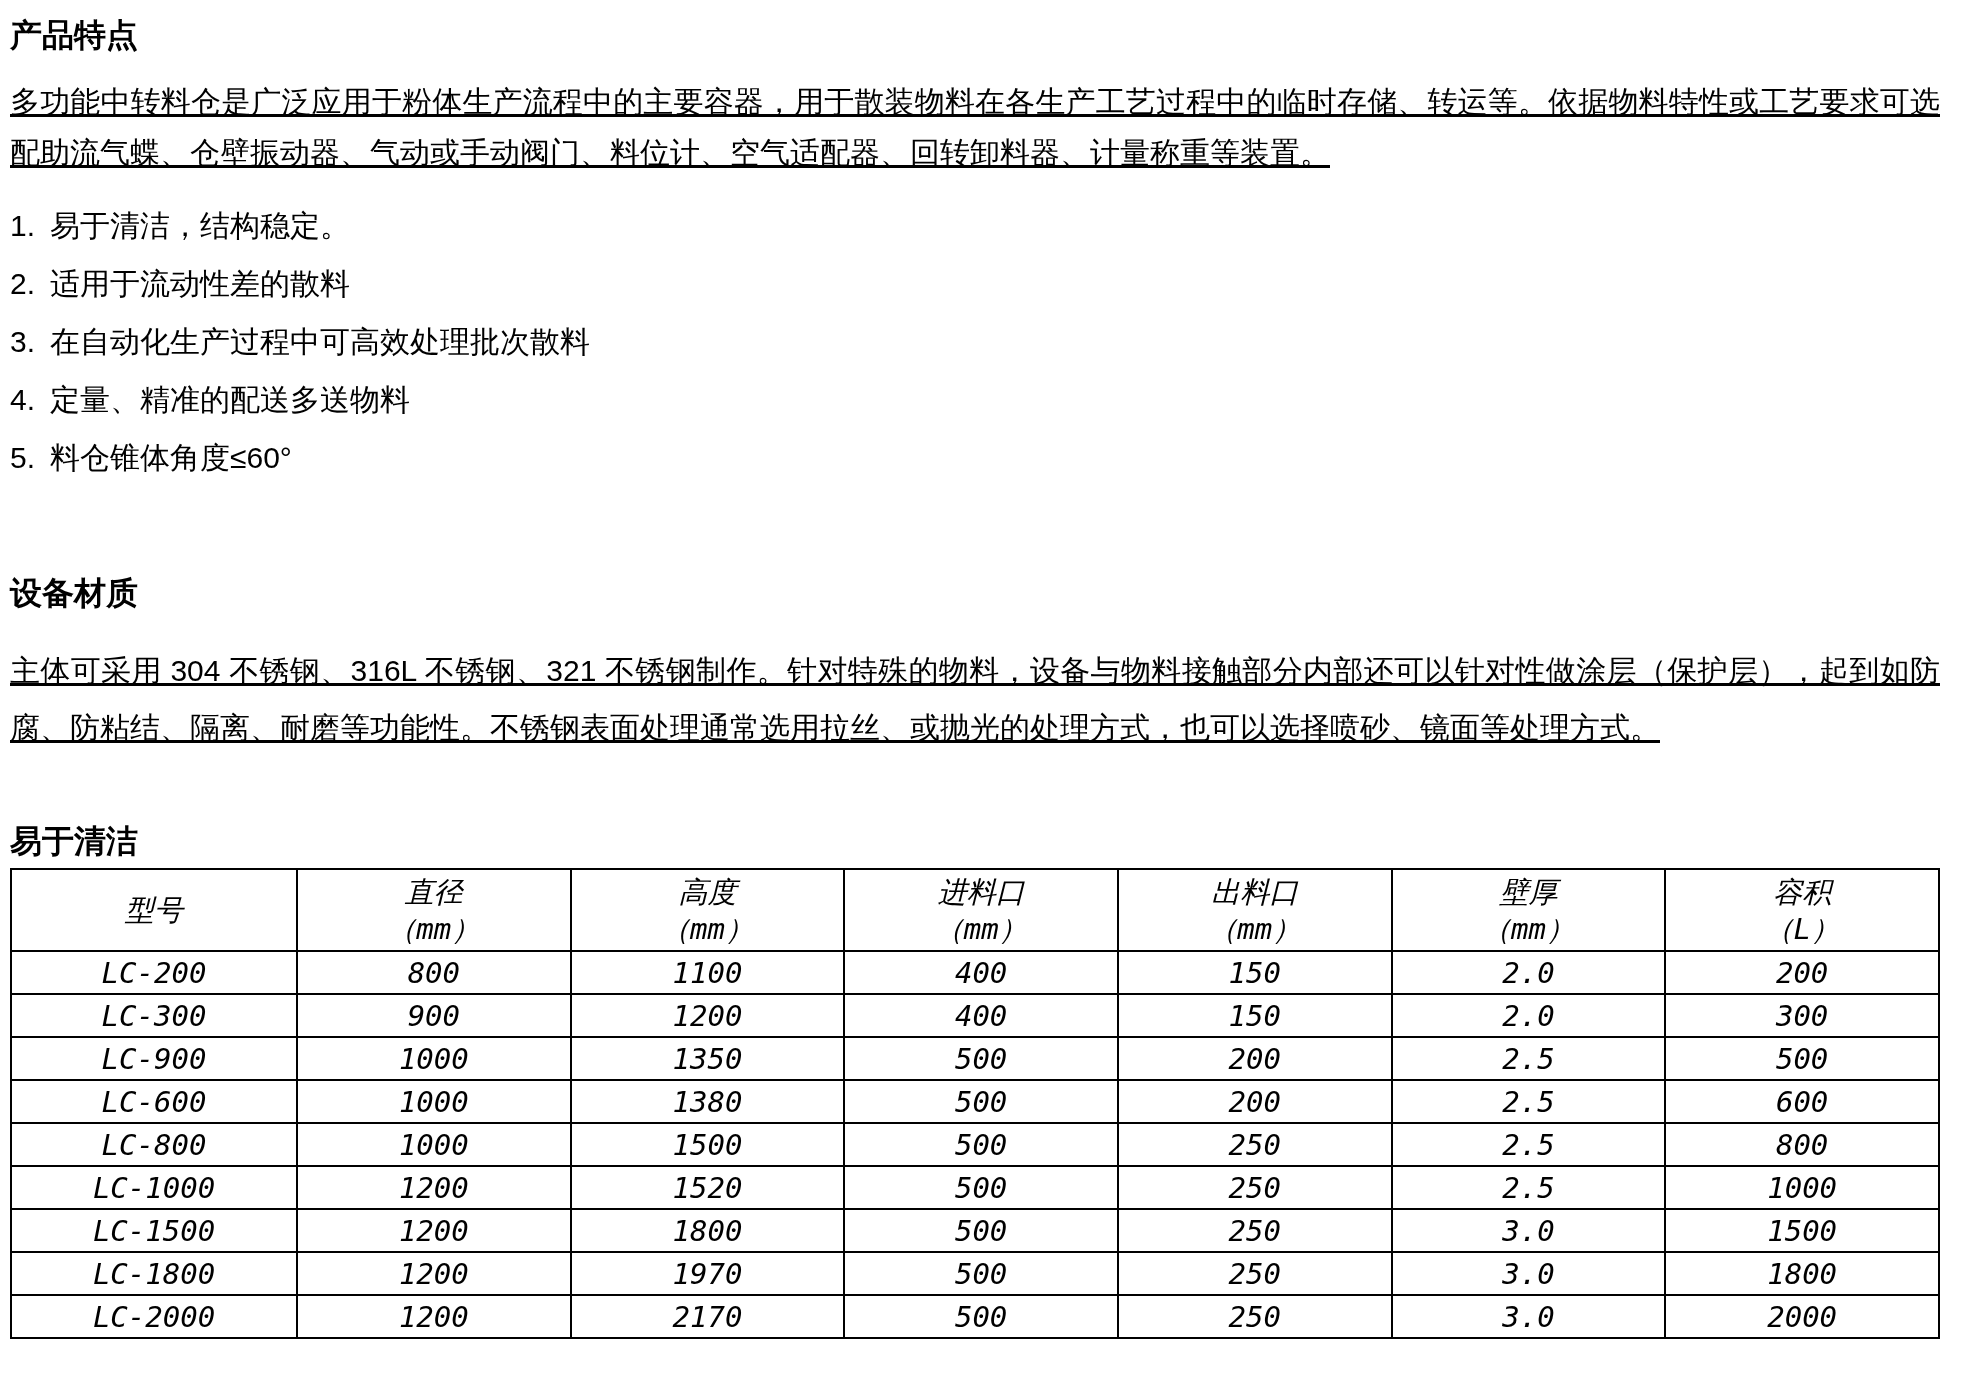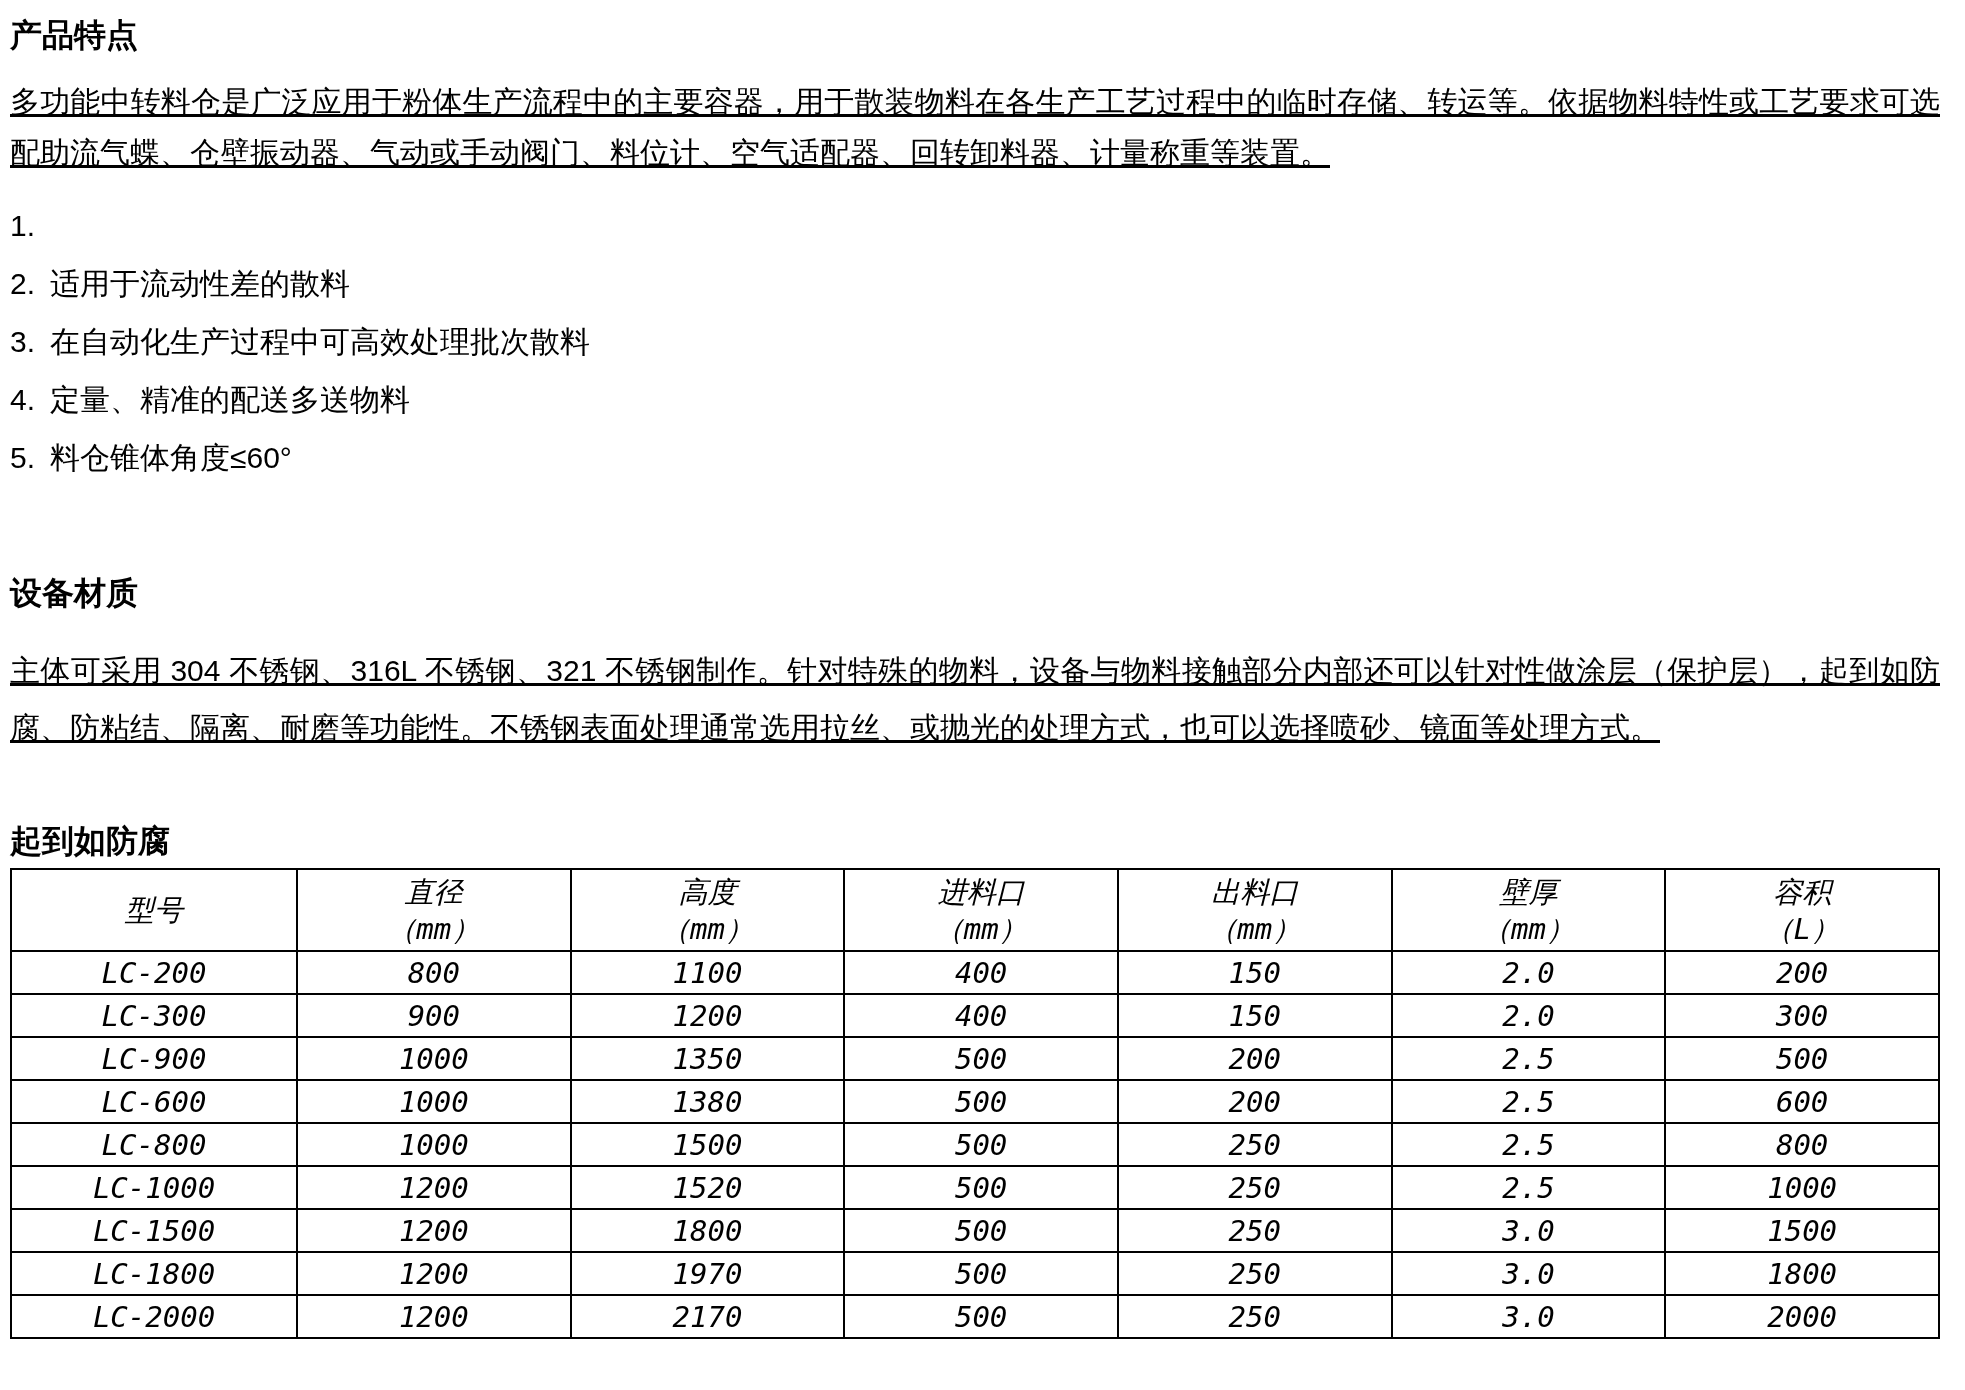--- a/index.html
+++ b/index.html
@@ -87,20 +87,21 @@
 
 <div class="page">
 
   <h2 class="section-heading">产品特点</h2>
 
   <p class="body-para">多功能中转料仓是广泛应用于粉体生产流程中的主要容器，用于散装物料在各生产工艺过程中的临时存储、转运等。依据物料特性或工艺要求可选配助流气蝶、仓壁振动器、气动或手动阀门、料位计、空气适配器、回转卸料器、计量称重等装置。</p>
 
   <div class="features-list">
     <div class="feature-item">
       <span class="feature-num">1.</span>
+      <span class="feature-text">易于清洁，结构稳定。</span>
     </div>
     <div class="feature-item">
       <span class="feature-num">2.</span>
       <span class="feature-text">适用于流动性差的散料</span>
     </div>
     <div class="feature-item">
       <span class="feature-num">3.</span>
       <span class="feature-text">在自动化生产过程中可高效处理批次散料</span>
     </div>
     <div class="feature-item">
@@ -110,21 +111,21 @@
     <div class="feature-item">
       <span class="feature-num">5.</span>
       <span class="feature-text">料仓锥体角度≤60°</span>
     </div>
   </div>
 
   <h2 class="section-heading heading-material">设备材质</h2>
 
   <p class="body-para material">主体可采用 304 不锈钢、316L 不锈钢、321 不锈钢制作。针对特殊的物料，设备与物料接触部分内部还可以针对性做涂层（保护层），起到如防腐、防粘结、隔离、耐磨等功能性。不锈钢表面处理通常选用拉丝、或抛光的处理方式，也可以选择喷砂、镜面等处理方式。</p>
 
-  <h2 class="section-heading heading-specs">起到如防腐</h2>
+  <h2 class="section-heading heading-specs">易于清洁</h2>
 
   <table class="specs-table">
     <colgroup>
       <col class="c-model">
         <col>
         <col>
         <col>
         <col>
         <col>
         <col>

